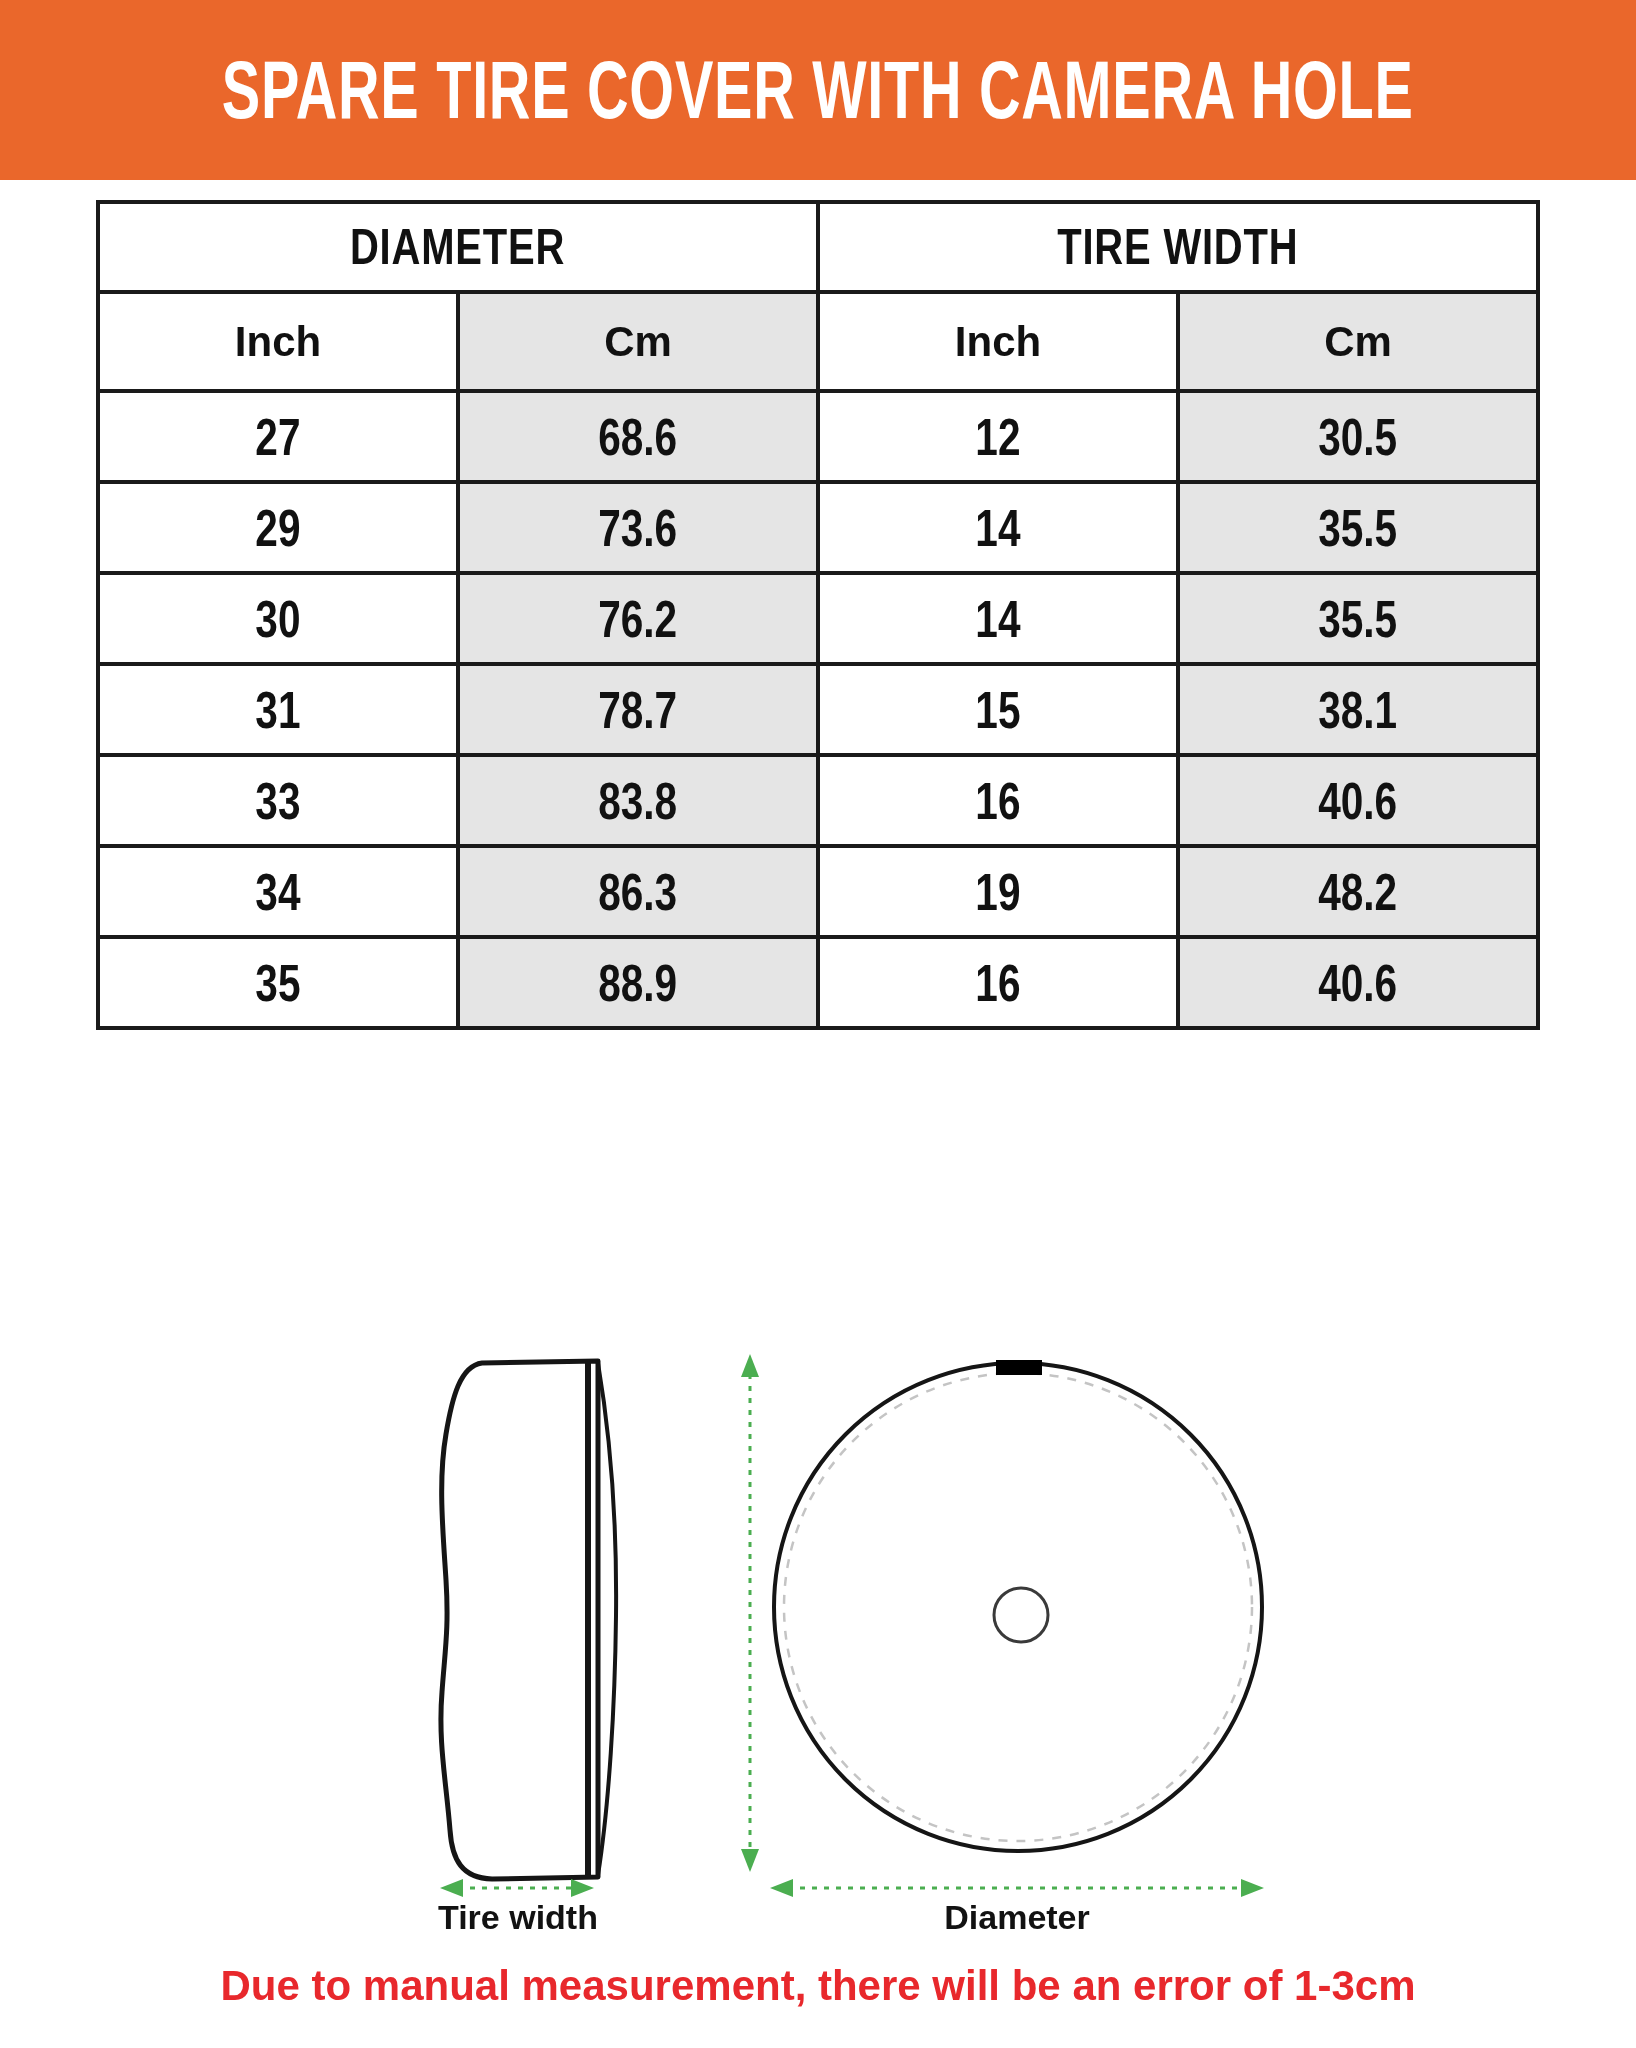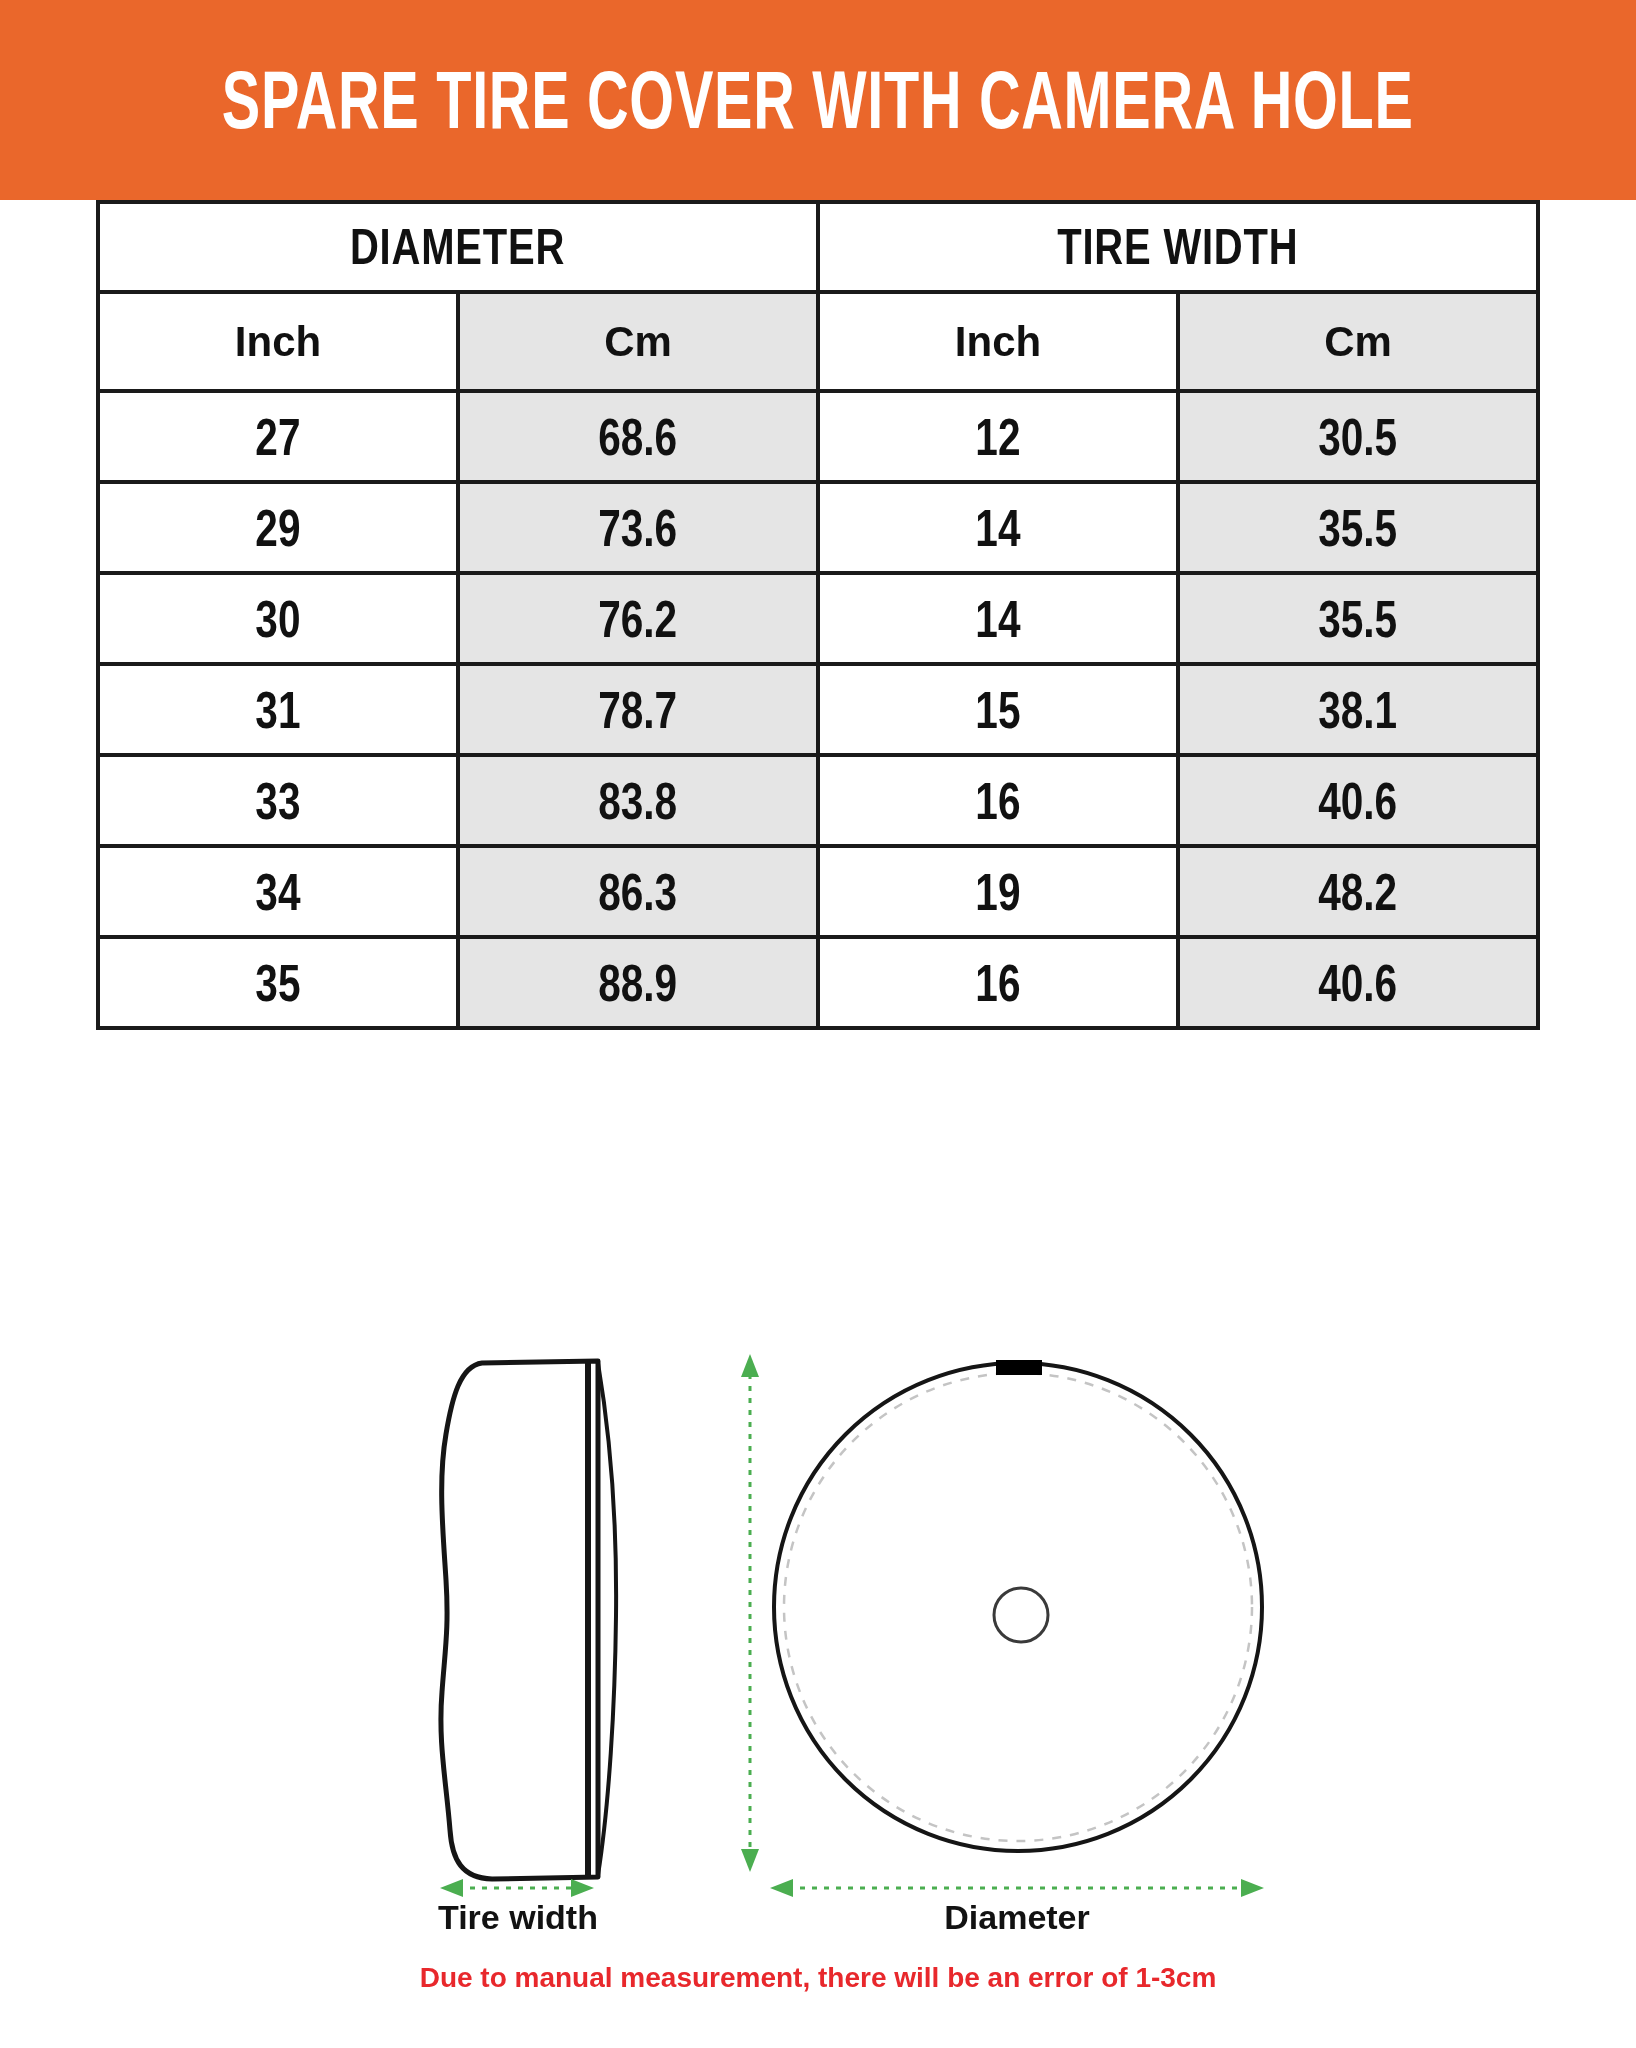--- a/index.html
+++ b/index.html
@@ -1,19 +1,19 @@
 <!DOCTYPE html>
 <html><head>
 <meta charset="utf-8">
 <style>
   html,body{margin:0;padding:0;background:#ffffff;}
   .page{position:relative;width:1636px;height:2048px;background:#ffffff;overflow:hidden;
         font-family:"Liberation Sans",sans-serif;}
   
-  .banner{position:absolute;left:0;top:0;width:1636px;height:200px;display:flex;
+  .banner{position:absolute;left:0;top:0;width:1636px;height:180px;display:flex;
           align-items:center;justify-content:center;}
   .banner-title{color:#ffffff;font-weight:bold;font-size:80px;white-space:nowrap;
                 display:inline-block;transform:scale(0.72,1.02);transform-origin:center;
                 letter-spacing:1px;}
   
   .size-table{position:absolute;left:96px;top:200px;width:1444px;border-collapse:collapse;
               table-layout:fixed;}
   .size-table td,.size-table th{border:4px solid #1a1a1a;text-align:center;vertical-align:middle;
               padding:0;background:#ffffff;}
   .size-table tr.group-row th{height:86px;}
@@ -26,21 +26,21 @@
   .num{font-size:52px;font-weight:bold;color:#111;display:inline-block;
        transform:scaleX(0.78);transform-origin:center;white-space:nowrap;}
   
   .diagram-svg{position:absolute;left:0;top:0;}
   .dim-label{position:absolute;font-weight:bold;color:#121212;font-size:34px;
              text-align:center;white-space:nowrap;}
   .label-tirewidth{left:393px;top:1898px;width:250px;}
   .label-diameter{left:892px;top:1898px;width:250px;}
   
   .note{position:absolute;left:0;top:1962px;width:1636px;text-align:center;
-        font-size:28px;font-weight:bold;}
+        font-size:42px;font-weight:bold;}
 </style>
 </head>
 <body>
 
 <div class="page">
 
   <div class="banner" style="background:#EA672B;">
     <span class="banner-title">SPARE TIRE COVER WITH CAMERA HOLE</span>
   </div>
 

